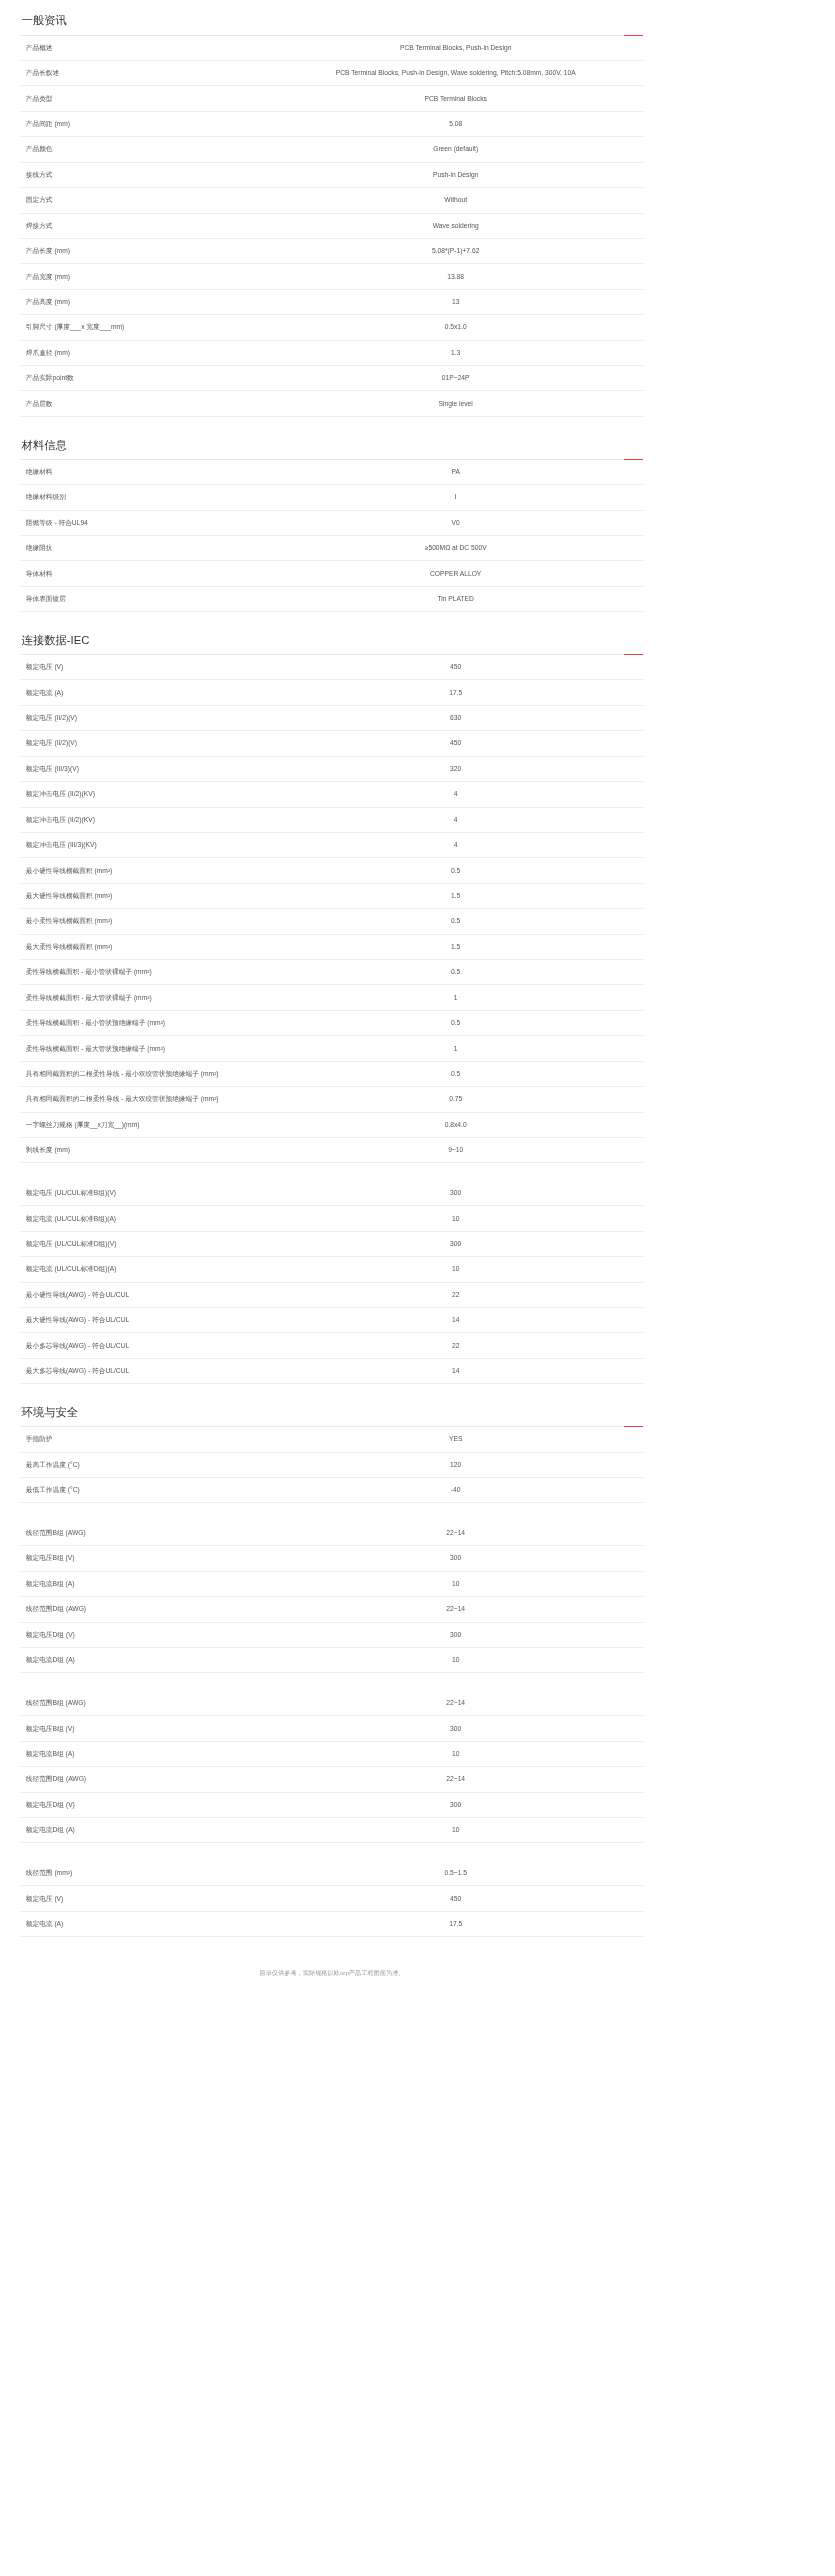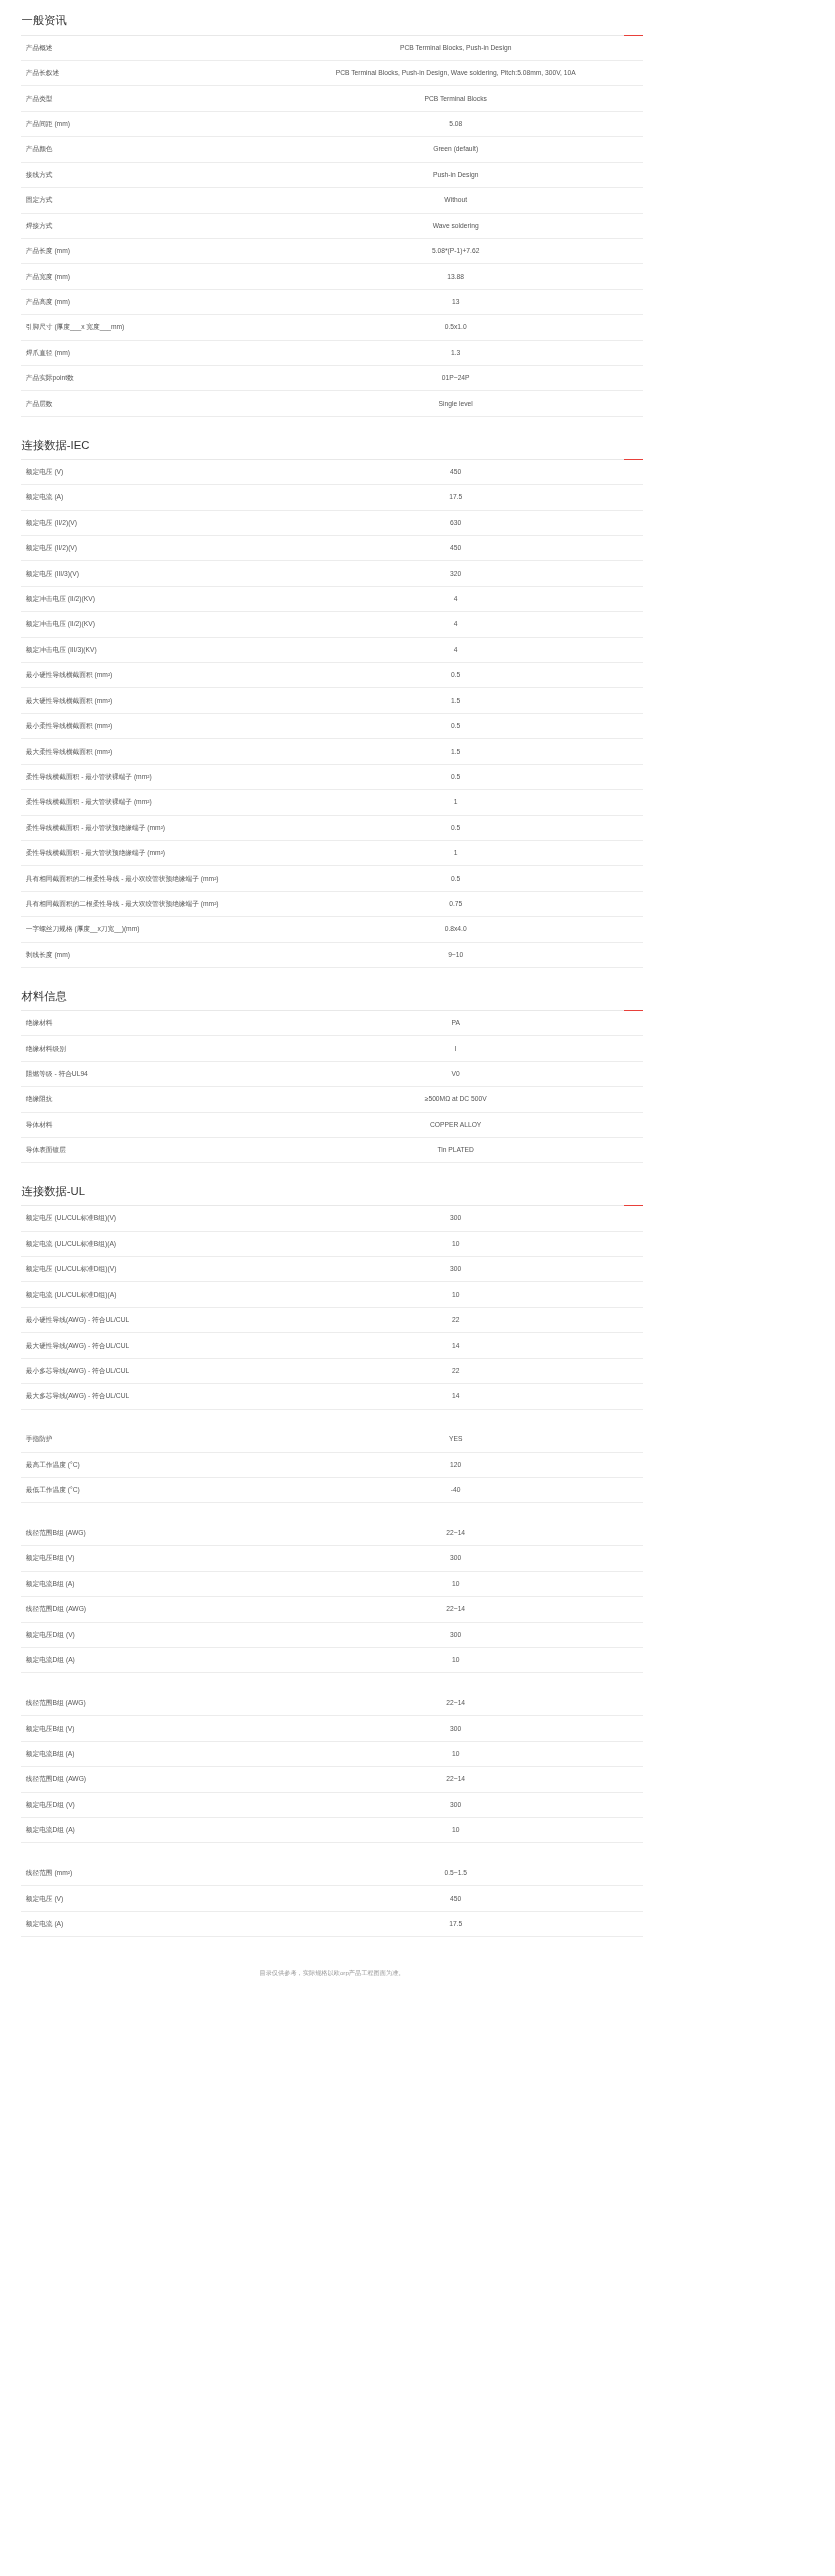--- a/index.html
+++ b/index.html
@@ -133,20 +133,51 @@
               <td class="value">01P~24P</td>
             </tr>
             <tr>
               <td class="label">产品层数</td>
               <td class="value">Single level</td>
             </tr>
           </tbody>
         </table>
       </div>
       <div class="section">
+        <div class="section-header">材料信息<span class="accent"></span></div>
+        <table class="spec">
+          <tbody>
+            <tr>
+              <td class="label">绝缘材料</td>
+              <td class="value">PA</td>
+            </tr>
+            <tr>
+              <td class="label">绝缘材料级别</td>
+              <td class="value">I</td>
+            </tr>
+            <tr>
+              <td class="label">阻燃等级 - 符合UL94</td>
+              <td class="value">V0</td>
+            </tr>
+            <tr>
+              <td class="label">绝缘阻抗</td>
+              <td class="value">≥500MΩ at DC 500V</td>
+            </tr>
+            <tr>
+              <td class="label">导体材料</td>
+              <td class="value">COPPER ALLOY</td>
+            </tr>
+            <tr>
+              <td class="label">导体表面镀层</td>
+              <td class="value">Tin PLATED</td>
+            </tr>
+          </tbody>
+        </table>
+      </div>
+      <div class="section">
         <div class="section-header">连接数据-IEC<span class="accent"></span></div>
         <table class="spec">
           <tbody>
             <tr>
               <td class="label">额定电压 (V)</td>
               <td class="value">450</td>
             </tr>
             <tr>
               <td class="label">额定电流 (A)</td>
               <td class="value">17.5</td>
@@ -220,52 +251,20 @@
               <td class="value">0.8x4.0</td>
             </tr>
             <tr>
               <td class="label">剥线长度 (mm)</td>
               <td class="value">9~10</td>
             </tr>
           </tbody>
         </table>
       </div>
       <div class="section">
-        <div class="section-header">材料信息<span class="accent"></span></div>
-        <table class="spec">
-          <tbody>
-            <tr>
-              <td class="label">绝缘材料</td>
-              <td class="value">PA</td>
-            </tr>
-            <tr>
-              <td class="label">绝缘材料级别</td>
-              <td class="value">I</td>
-            </tr>
-            <tr>
-              <td class="label">阻燃等级 - 符合UL94</td>
-              <td class="value">V0</td>
-            </tr>
-            <tr>
-              <td class="label">绝缘阻抗</td>
-              <td class="value">≥500MΩ at DC 500V</td>
-            </tr>
-            <tr>
-              <td class="label">导体材料</td>
-              <td class="value">COPPER ALLOY</td>
-            </tr>
-            <tr>
-              <td class="label">导体表面镀层</td>
-              <td class="value">Tin PLATED</td>
-            </tr>
-          </tbody>
-        </table>
-      </div>
-      <div class="section">
-        <div class="section-header">连接数据-UL<span class="accent"></span></div>
         <table class="spec">
           <tbody>
             <tr>
               <td class="label">额定电压 (UL/CUL标准B组)(V)</td>
               <td class="value">300</td>
             </tr>
             <tr>
               <td class="label">额定电流 (UL/CUL标准B组)(A)</td>
               <td class="value">10</td>
             </tr>
@@ -290,20 +289,21 @@
               <td class="value">22</td>
             </tr>
             <tr>
               <td class="label">最大多芯导线(AWG) - 符合UL/CUL</td>
               <td class="value">14</td>
             </tr>
           </tbody>
         </table>
       </div>
       <div class="section">
+        <div class="section-header">环境与安全<span class="accent"></span></div>
         <table class="spec">
           <tbody>
             <tr>
               <td class="label">手指防护</td>
               <td class="value">YES</td>
             </tr>
             <tr>
               <td class="label">最高工作温度 (°C)</td>
               <td class="value">120</td>
             </tr>

